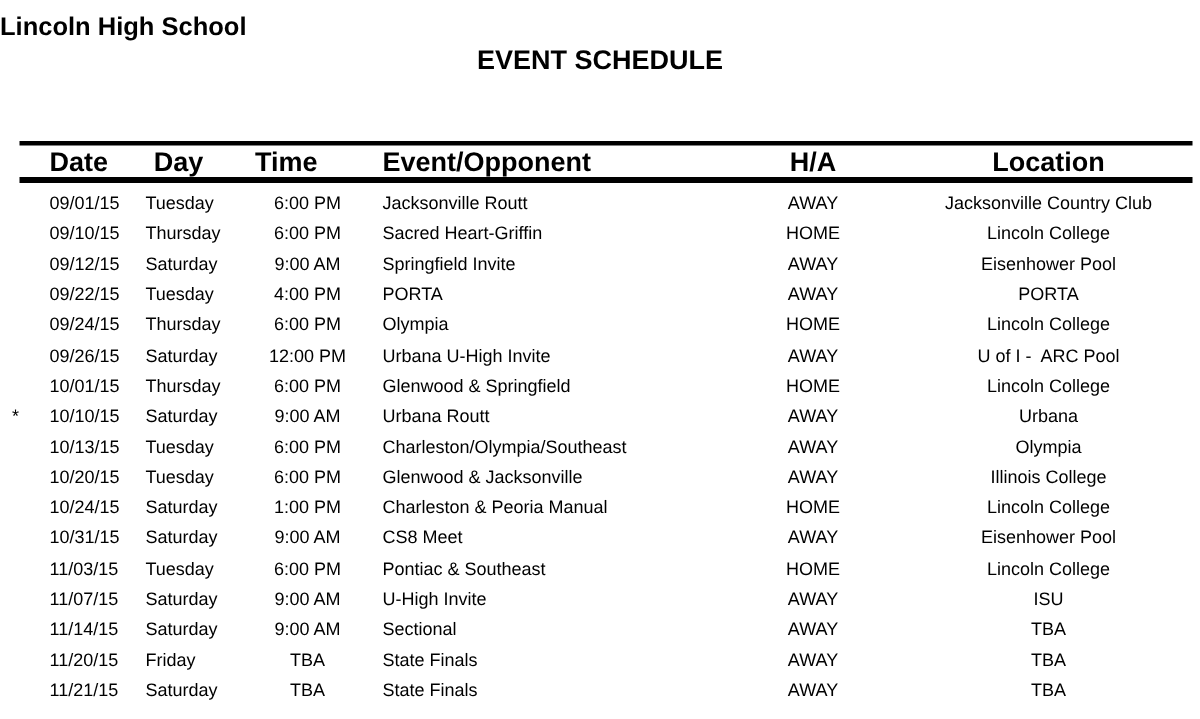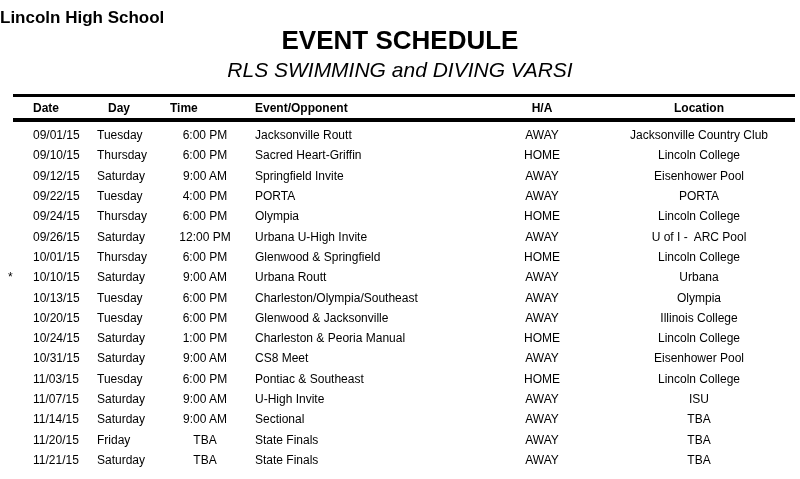--- a/index.html
+++ b/index.html
@@ -11,39 +11,39 @@
     color:#000000;
     overflow:hidden;
   }
   .t1{
     position:absolute;top:7px;left:0;width:100%;
     text-align:left;font-size:17px;font-weight:bold;line-height:21px;
     white-space:pre;
   }
   .t2{
     position:absolute;top:28px;left:0;width:100%;
-    text-align:center;font-size:26px;font-weight:bold;line-height:25px;
+    text-align:center;font-size:18px;font-weight:bold;line-height:25px;
     white-space:pre;
   }
   .sub{
     position:absolute;top:58px;left:0;width:100%;
     text-align:center;font-size:21px;font-style:italic;line-height:24px;
     white-space:pre;
   }
   .rule{position:absolute;background:#000000;}
   .rule-top{left:13px;width:782px;top:94px;height:3px;}
   .rule-thick{left:13px;width:782px;top:118px;height:4px;}
   .grid-row{
     display:grid;
     grid-template-columns:24px 71px 75px 70px 270px 64px 1fr;
     align-items:center;
   }
   .thead{
     position:absolute;top:97px;left:0;width:800px;height:21px;
-    font-size:12px;font-weight:bold;
+    font-size:18px;font-weight:bold;
   }
   .tbody{
     position:absolute;top:125px;left:0;width:800px;
     font-size:12px;
   }
   .tbody .grid-row{height:20.3px;}
   .c{white-space:pre;overflow:visible;line-height:1;}
   .c.star{padding-left:8px;}
   .c.date{padding-left:9px;}
   .c.day{padding-left:2px;}
@@ -54,21 +54,20 @@
   .c.ha{text-align:center;}
   .c.location{padding-left:24px;text-align:center;}
 </style>
 </head>
 <body>
 
 <div class="page">
 
   <div class="t1">Lincoln High School</div>
   <div class="t2">EVENT SCHEDULE</div>
-  <div class="sub">RLS SWIMMING and DIVING VARSI</div>
 
   <div class="rule rule-top"></div>
 
   <div class="thead grid-row">
     <div class="c star"></div>
     <div class="c date">Date</div>
     <div class="c day">Day</div>
     <div class="c time">Time</div>
     <div class="c event">Event/Opponent</div>
     <div class="c ha">H/A</div>

